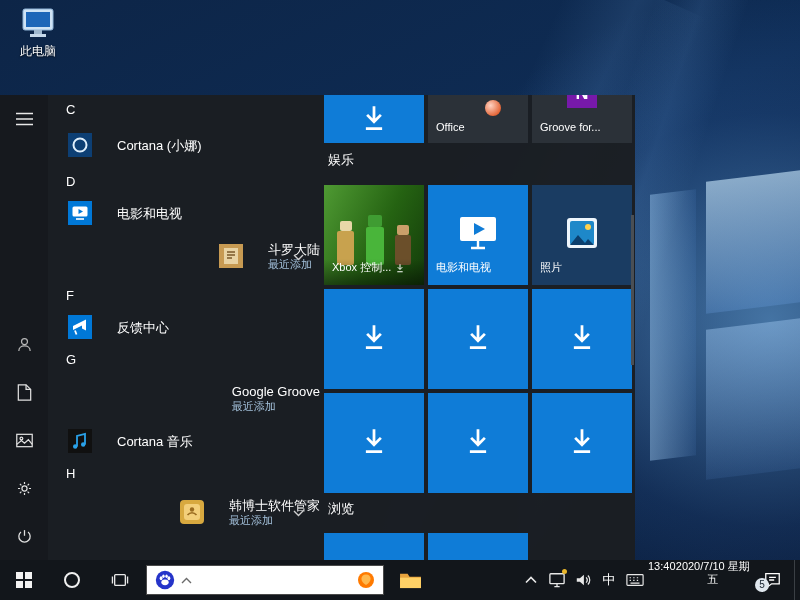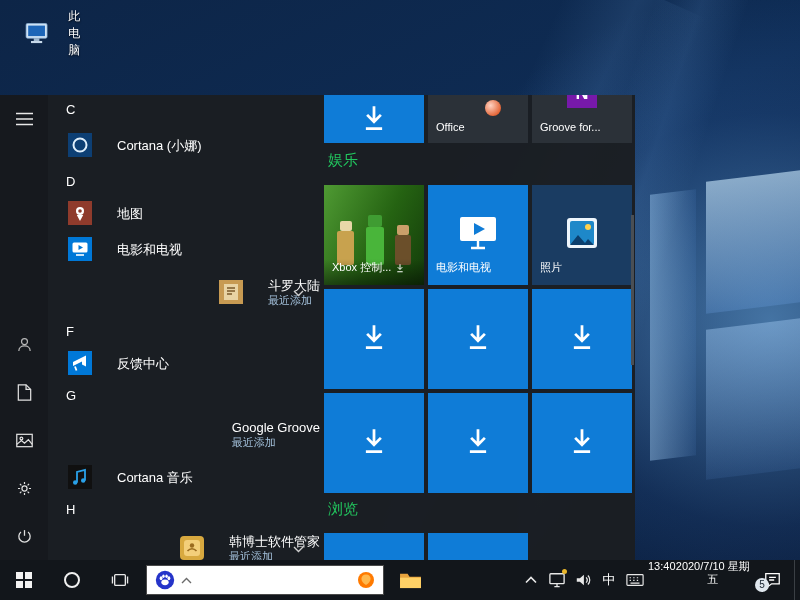--- a/index.html
+++ b/index.html
@@ -13,21 +13,21 @@
       linear-gradient(155deg,#0d2547 0%,#0e2c55 45%,#081a38 100%);}
   .beam{position:absolute;background:linear-gradient(90deg,transparent,rgba(130,190,255,.12),transparent);}
   #beam1{left:430px;top:-40px;width:140px;height:700px;transform:rotate(24deg);}
   #beam2{left:560px;top:-60px;width:90px;height:720px;transform:rotate(18deg);}
   .pane{position:absolute;transform:skewY(-7deg);}
   #pane-far{left:650px;top:192px;width:46px;height:266px;background:linear-gradient(90deg,rgba(170,215,255,.42),rgba(90,150,230,.10));}
   #pane-top{left:706px;top:176px;width:94px;height:132px;background:linear-gradient(180deg,rgba(205,235,255,.60),rgba(120,175,245,.22));}
   #pane-bottom{left:706px;top:324px;width:94px;height:150px;background:linear-gradient(180deg,rgba(170,210,250,.40),rgba(95,150,225,.12));}
 
   
-  #this-pc{position:absolute;left:24px;top:8px;width:68px;display:flex;align-items:center;gap:19px;cursor:default;}
+  #this-pc{position:absolute;left:4px;top:8px;width:68px;display:flex;flex-direction:column;align-items:center;gap:3px;cursor:default;}
   #this-pc .label{font-size:12px;color:#fff;text-shadow:0 1px 2px rgba(0,0,0,.9);}
 
   
   #start-menu{position:absolute;left:0;top:95px;width:635px;height:465px;background:rgba(27,30,34,.97);display:flex;overflow:hidden;color:#fff;}
   #rail{width:48px;flex:none;display:flex;flex-direction:column;background:rgba(0,0,0,.14);}
   .rail-btn{height:48px;display:flex;align-items:center;justify-content:center;}
   #rail .spacer{flex:1;}
 
   #app-list{width:272px;flex:none;overflow:hidden;}
   .letter-row{height:28px;display:flex;align-items:center;padding-left:18px;font-size:13px;color:#fff;}
@@ -48,21 +48,21 @@
   #tiles{flex:1;position:relative;overflow:hidden;}
   .tile-row{position:absolute;left:4px;display:flex;gap:4px;}
   .tile{width:100px;height:100px;position:relative;flex:none;}
   .t-blue{background:#0f7cd7;}
   .t-dark{background:#2b3138;}
   .t-navy{background:#1a3c62;}
   .t-xbox{background:linear-gradient(115deg,#4f9a33 0%,#256312 55%,#143c0a 100%);overflow:hidden;}
   .center-ic{position:absolute;left:50%;top:50%;transform:translate(-50%,-50%);}
   .low-ic{position:absolute;left:50%;bottom:6px;transform:translateX(-50%);}
   .tile-label{position:absolute;left:8px;bottom:10px;font-size:11px;color:#fff;display:flex;align-items:center;gap:4px;white-space:nowrap;max-width:90px;overflow:hidden;}
-  .group-label{position:absolute;left:8px;font-size:15px;color:#22c55e;height:20px;line-height:20px;}
+  .group-label{position:absolute;left:8px;font-size:13px;color:#ffffff;height:20px;line-height:20px;}
   #scroll-thumb{position:absolute;right:1px;top:120px;width:3px;height:150px;background:#4a4f55;}
 
   .office-logo{width:30px;height:30px;border-radius:6px;position:relative;
     background:linear-gradient(135deg,#ff8f6b,#e8472b 45%,#a52a0e);}
   .office-logo::after{content:"";position:absolute;left:7px;top:7px;width:16px;height:16px;border-radius:50%;
     background:radial-gradient(circle at 35% 35%,#ffd2c2,#d83b01);}
   .onenote-logo{width:30px;height:30px;background:#7719aa;display:flex;align-items:center;justify-content:center;
     color:#fff;font-weight:bold;font-size:18px;}
   .xfig{position:absolute;bottom:20px;border-radius:2px;}
   .xhead{position:absolute;border-radius:2px;}
@@ -162,33 +162,20 @@
       </span>
       <div class="app-txt">
           <span class="app-name">Cortana (小娜)</span>
         </div>
     </div>
 
     <div class="letter-row">
         <span>D</span>
       </div>
 
-    <div class="app-row h36">
-      <span class="app-ic">
-        <svg width="24" height="24">
-            <rect width="24" height="24" fill="#8f3b2c"></rect>
-            <circle cx="12" cy="10" r="4" fill="#fff"></circle>
-            <path d="M12 20l-3.2-6h6.4z" fill="#fff"></path>
-            <circle cx="12" cy="10" r="1.8" fill="#8f3b2c"></circle>
-          </svg>
-      </span>
-      <div class="app-txt">
-          <span class="app-name">地图</span>
-        </div>
-    </div>
 
     <div class="app-row h36">
       <span class="app-ic">
         <svg width="24" height="24">
             <rect width="24" height="24" fill="#0078d7"></rect>
             <rect x="4.5" y="5.5" width="15" height="10" rx="1.5" fill="#fff"></rect>
             <path d="M10.5 8v5l4.5-2.5z" fill="#0078d7"></path>
             <path d="M8 18h8" stroke="#fff" stroke-width="1.6"></path>
           </svg>
       </span>

